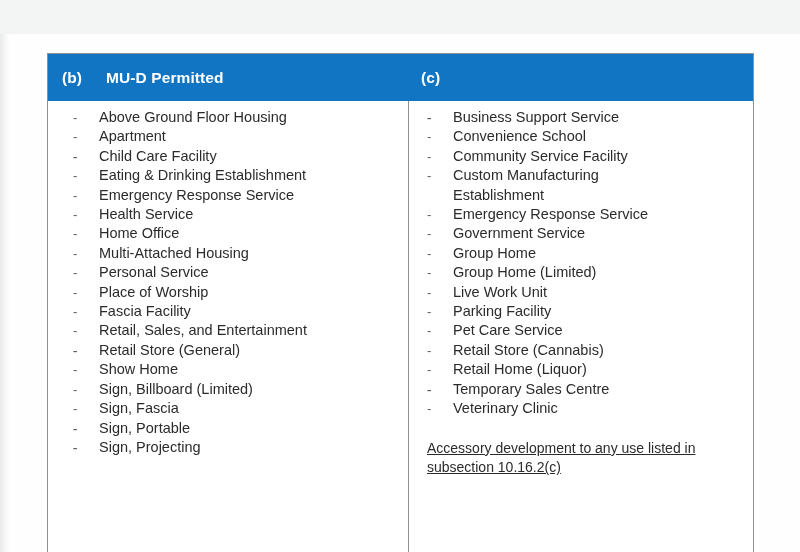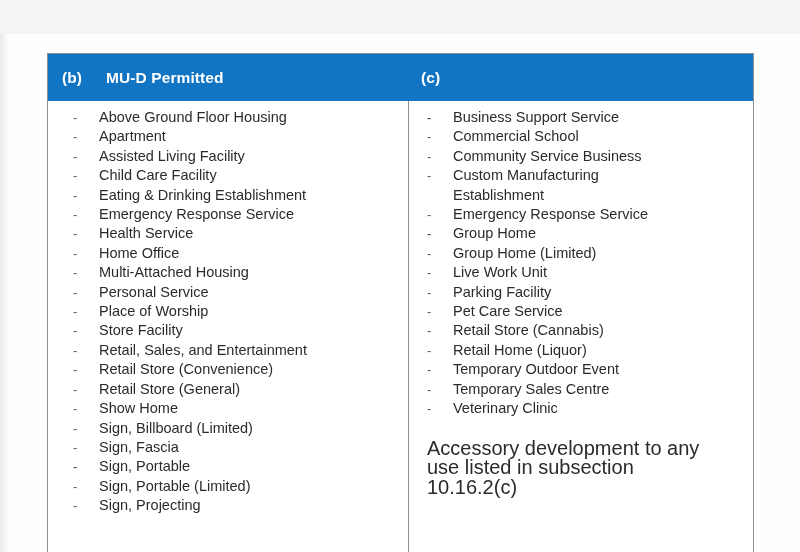--- a/index.html
+++ b/index.html
@@ -129,24 +129,25 @@
   }
   ul.use-list li.wrapped {
     white-space: normal;
     width: 185px;
   }
 
   .footnote {
     margin-top: 20px;
     padding-left: 18px;
     padding-right: 14px;
-    font-size: 20px;
+    font-size: 14px;
     line-height: 19.8px;
     color: #2b2b2b;
     max-width: 300px;
+    text-decoration: underline;
   }
 </style>
 </head>
 <body>
 
 <div class="scan-top-band"></div>
 <div class="scan-page"></div>
 <div class="scan-left-edge"></div>
 
 <div class="use-table">
@@ -160,61 +161,61 @@
       <span class="hdr-letter narrow">(c)</span>
     </div>
   </div>
 
   <div class="table-body-row">
 
     <div class="body-cell col-left">
       <ul class="use-list" id="list-permitted">
           <li><span class="bullet">-</span><span>Above Ground Floor Housing</span></li>
           <li><span class="bullet">-</span><span>Apartment</span></li>
-          <li><span class="bullet">-</span><span>Assisted Living Facility</span></li>
+          <li><span class="bullet">-</span></li>
           <li><span class="bullet">-</span><span>Child Care Facility</span></li>
           <li><span class="bullet">-</span><span>Eating &amp; Drinking Establishment</span></li>
           <li><span class="bullet">-</span><span>Emergency Response Service</span></li>
           <li><span class="bullet">-</span><span>Health Service</span></li>
           <li><span class="bullet">-</span><span>Home Office</span></li>
           <li><span class="bullet">-</span><span>Multi-Attached Housing</span></li>
           <li><span class="bullet">-</span><span>Personal Service</span></li>
           <li><span class="bullet">-</span><span>Place of Worship</span></li>
-          <li><span class="bullet">-</span><span>Store Facility</span></li>
+          <li><span class="bullet">-</span><span>Fascia Facility</span></li>
           <li><span class="bullet">-</span><span>Retail, Sales, and Entertainment</span></li>
-          <li><span class="bullet">-</span><span>Retail Store (Convenience)</span></li>
+          <li><span class="bullet">-</span></li>
           <li><span class="bullet">-</span><span>Retail Store (General)</span></li>
           <li><span class="bullet">-</span><span>Show Home</span></li>
           <li><span class="bullet">-</span><span>Sign, Billboard (Limited)</span></li>
           <li><span class="bullet">-</span><span>Sign, Fascia</span></li>
           <li><span class="bullet">-</span></li>
           <li><span class="bullet">-</span><span>Sign, Portable</span></li>
-          <li><span class="bullet">-</span><span>Sign, Portable (Limited)</span></li>
+          <li><span class="bullet">-</span></li>
           <li><span class="bullet">-</span><span>Sign, Projecting</span></li>
         </ul>
       <div class="footnote" id="footnote-permitted"></div>
     </div>
 
     <div class="body-cell col-right">
       <ul class="use-list" id="list-discretionary">
           <li><span class="bullet">-</span></li>
           <li><span class="bullet">-</span><span>Business Support Service</span></li>
-          <li><span class="bullet">-</span><span>Commercial School</span></li>
-          <li><span class="bullet">-</span><span>Community Service Business</span></li>
+          <li><span class="bullet">-</span><span>Convenience School</span></li>
+          <li><span class="bullet">-</span><span>Community Service Facility</span></li>
           <li class="wrapped"><span class="bullet">-</span><span>Custom Manufacturing Establishment</span></li>
           <li><span class="bullet">-</span><span>Emergency Response Service</span></li>
-          <li><span class="bullet">-</span></li>
+          <li><span class="bullet">-</span><span>Government Service</span></li>
           <li><span class="bullet">-</span><span>Group Home</span></li>
           <li><span class="bullet">-</span><span>Group Home (Limited)</span></li>
           <li><span class="bullet">-</span><span>Live Work Unit</span></li>
           <li><span class="bullet">-</span><span>Parking Facility</span></li>
           <li><span class="bullet">-</span><span>Pet Care Service</span></li>
           <li><span class="bullet">-</span><span>Retail Store (Cannabis)</span></li>
           <li><span class="bullet">-</span><span>Retail Home (Liquor)</span></li>
-          <li><span class="bullet">-</span><span>Temporary Outdoor Event</span></li>
+          <li><span class="bullet">-</span></li>
           <li><span class="bullet">-</span><span>Temporary Sales Centre</span></li>
           <li><span class="bullet">-</span><span>Veterinary Clinic</span></li>
         </ul>
       <div class="footnote" id="footnote-discretionary">Accessory development to any use listed in subsection 10.16.2(c)</div>
     </div>
 
   </div>
 </div>
 
 </body></html>

